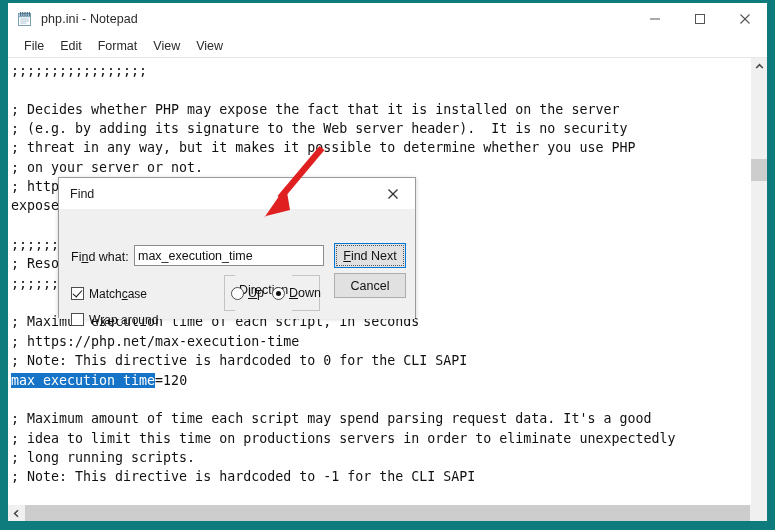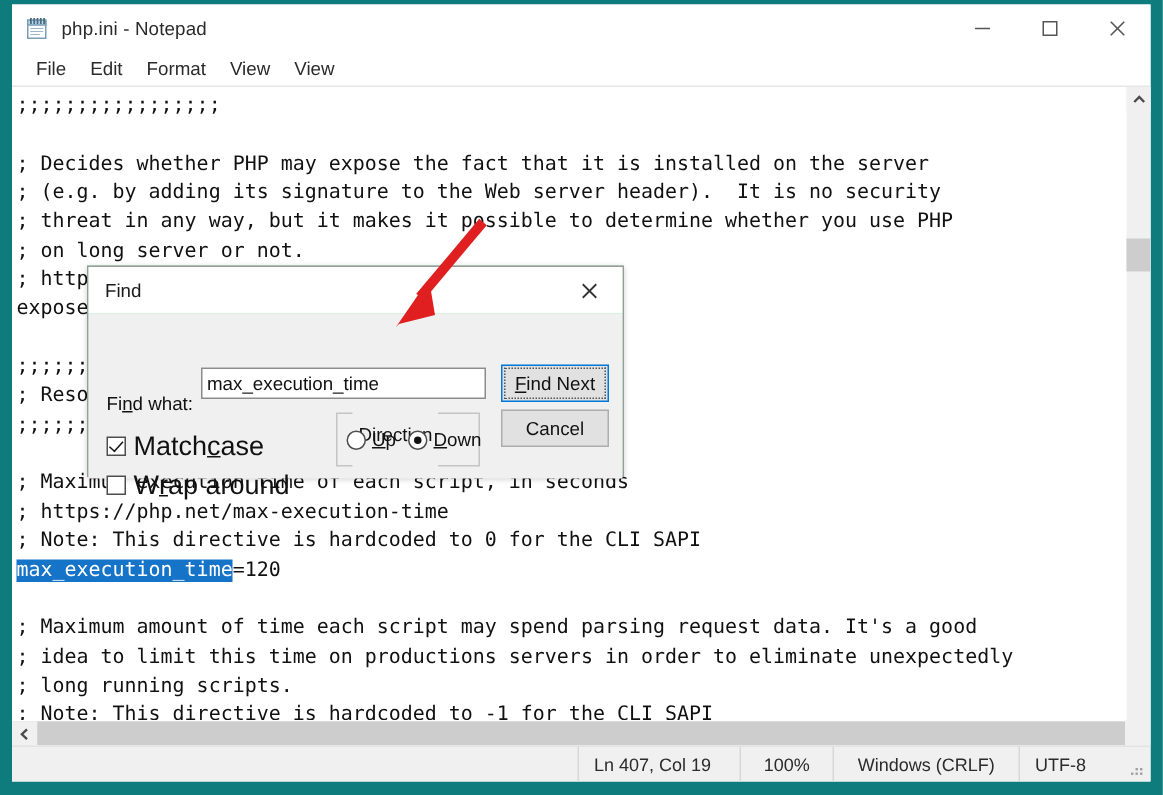--- a/index.html
+++ b/index.html
@@ -215,21 +215,20 @@
   #find-body {
     position: relative;
     height: 110px;
     background: #f0f0f0;
   }
   #find-what-label {
     position: absolute;
     left: 12px; top: 41px;
     font-size: 12.5px;
     color: #111;
-    margin-top: 12px;
   }
   #find-input {
     position: absolute;
     left: 75px; top: 36px;
     width: 190px; height: 21px;
     background: #ffffff;
     border: 1px solid #8c8c8c;
     font-family: "Liberation Sans", sans-serif;
     font-size: 12.5px;
     color: #111;
@@ -299,22 +298,22 @@
     position: absolute;
     left: 3px; top: 3px;
     width: 5px; height: 5px;
     border-radius: 50%;
     background: #111;
   }
   .check-row {
     position: absolute;
     left: 12px;
     display: flex;
-    align-items: center;
-    font-size: 18px;
+    align-items: flex-start;
+    font-size: 12px;
     color: #111;
     cursor: default;
   }
   #chk-match { top: 78px; }
   #chk-wrap  { top: 104px; }
   .check-box {
     width: 13px; height: 13px;
     border: 1px solid #4d4d4d;
     background: #fff;
     margin-right: 5px;
@@ -398,21 +397,21 @@
     </div>
 
     <div id="editor-area">
 
       <div id="text-canvas">
         <div class="code-line">;;;;;;;;;;;;;;;;;</div>
         <div class="code-line"></div>
         <div class="code-line">; Decides whether PHP may expose the fact that it is installed on the server</div>
         <div class="code-line">; (e.g. by adding its signature to the Web server header).  It is no security</div>
         <div class="code-line">; threat in any way, but it makes it possible to determine whether you use PHP</div>
-        <div class="code-line">; on long server or not.</div>
+        <div class="code-line">; on your server or not.</div>
         <div class="code-line">; https://php.net/expose-php</div>
         <div class="code-line">expose_php = On</div>
         <div class="code-line"></div>
         <div class="code-line">;;;;;;;;;;;;;;;;;;;;;;;;;;;;;;;;</div>
         <div class="code-line">; Resource Limits ;</div>
         <div class="code-line">;;;;;;;;;;;;;;;;;;;;;;;;;;;;;;;;</div>
         <div class="code-line"></div>
         <div class="code-line">; Maximum execution time of each script, in seconds</div>
         <div class="code-line">; https://php.net/max-execution-time</div>
         <div class="code-line">; Note: This directive is hardcoded to 0 for the CLI SAPI</div>
@@ -438,35 +437,20 @@
         <div class="sb-arrow-h">
           <svg width="9" height="9" viewBox="0 0 9 9">
             <path d="M6 1.2 L2.6 4.5 L6 7.8" fill="none" stroke="#4a4a4a" stroke-width="1.6"></path>
           </svg>
         </div>
         <div id="hscroll-thumb"></div>
       </div>
       <div id="corner-box"></div>
     </div>
 
-    <div id="status-bar">
-      <div class="status-cell" id="sc-pos">Ln 407, Col 19</div>
-      <div class="status-cell" id="sc-zoom">100%</div>
-      <div class="status-cell" id="sc-eol">Windows (CRLF)</div>
-      <div class="status-cell" id="sc-enc">UTF-8</div>
-      <svg id="resize-grip" viewBox="0 0 12 12">
-        <g fill="#a0a0a0">
-          <rect x="8" y="8" width="1.6" height="1.6"></rect>
-          <rect x="5" y="8" width="1.6" height="1.6"></rect>
-          <rect x="8" y="5" width="1.6" height="1.6"></rect>
-          <rect x="2" y="8" width="1.6" height="1.6"></rect>
-          <rect x="5" y="5" width="1.6" height="1.6"></rect>
-        </g>
-      </svg>
-    </div>
 
   </div>
 
   <div id="find-dialog">
 
     <div id="find-titlebar">
       <span id="find-title">Find</span>
       <div id="find-close">
         <svg width="12" height="12" viewBox="0 0 12 12">
           <line x1="1.5" y1="1.5" x2="10.5" y2="10.5" stroke="#333" stroke-width="1.2"></line>

